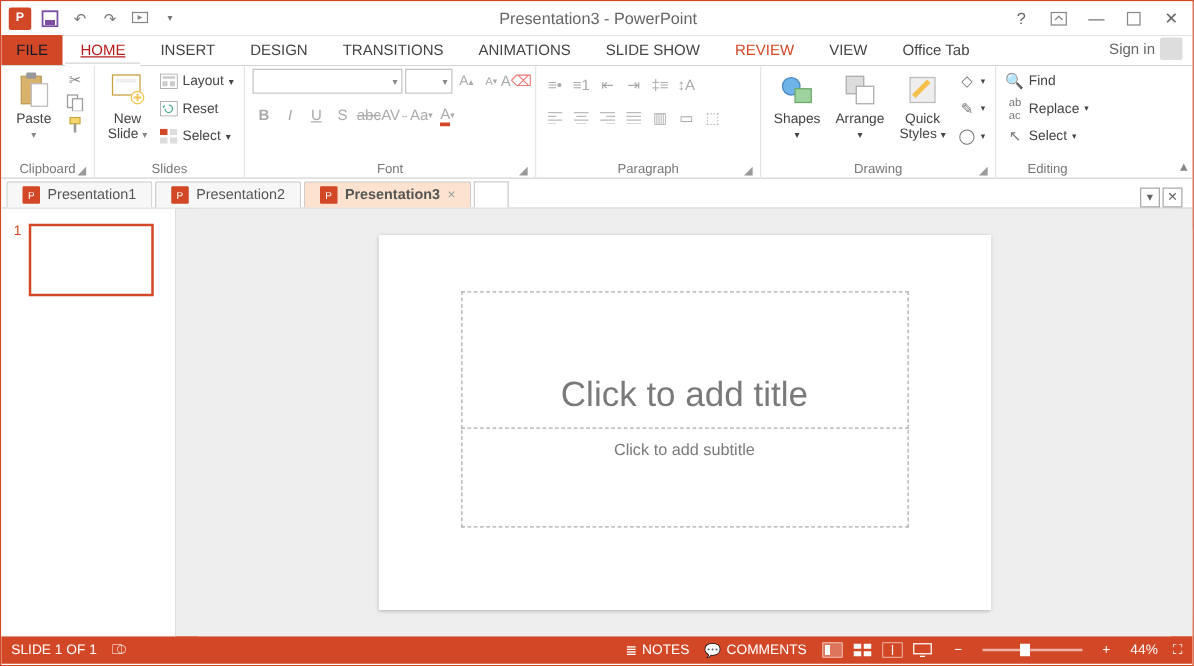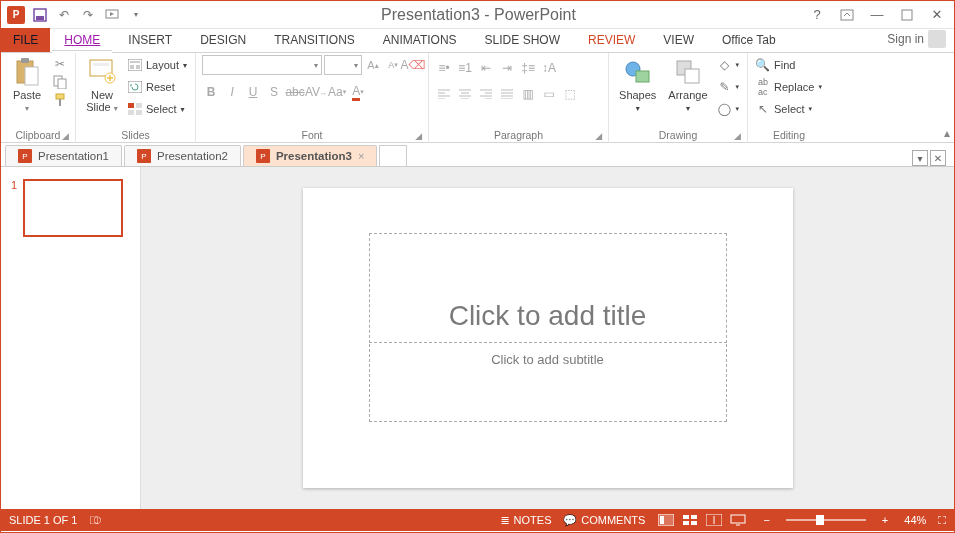--- a/index.html
+++ b/index.html
@@ -3,29 +3,29 @@
 <meta charset="utf-8">
 <style>
 * { box-sizing: border-box; margin: 0; padding: 0; font-family: "Segoe UI", Tahoma, sans-serif; }
 body { width: 955px; height: 533px; background: #fff; border: 1px solid #d24726; overflow: hidden; font-size: 12px; color: #444; }
 
 
 .titlebar { height: 28px; background: #fff; display: flex; align-items: center; border-bottom: 1px solid #e5e5e5; }
 .qat { display: flex; align-items: center; gap: 6px; padding: 0 6px; }
 .qat .app-icon { width: 18px; height: 18px; background: #d24726; color: #fff; display: flex; align-items: center; justify-content: center; font-size: 10px; font-weight: bold; border-radius: 2px; }
 .qat-btn { width: 18px; height: 18px; display: flex; align-items: center; justify-content: center; color: #777; font-size: 12px; }
-.titlebar-title { flex: 1; text-align: center; font-size: 16px; color: #666; }
+.titlebar-title { flex: 1; text-align: center; font-size: 13px; color: #666; }
 .titlebar-right { display: flex; align-items: center; gap: 8px; padding-right: 6px; }
 .win-btn { width: 22px; height: 22px; display: flex; align-items: center; justify-content: center; color: #666; font-size: 13px; }
 
 
 .ribbon-tabs { height: 24px; display: flex; align-items: flex-end; border-bottom: 1px solid #d4d4d4; background: #fff; }
 .file-tab { background: #d24726; color: #0f172a; padding: 4px 12px; font-size: 12px; height: 24px; display: flex; align-items: center; }
 .r-tab { padding: 4px 14px; font-size: 12px; color: #444; height: 24px; display: flex; align-items: center; position: relative; }
-.r-tab.active { color: #a21caf; text-decoration: underline; }
+.r-tab.active { color: #b91c1c; text-decoration: underline; }
 .r-tab.active::after { content: ""; position: absolute; left: 2px; right: 2px; bottom: -1px; height: 2px; background: #fff; border-top: 1px solid #d4d4d4; }
 .r-tab.review { color: #d24726; }
 .ribbon-tabs-spacer { flex: 1; }
 .signin { padding: 4px 8px; font-size: 12px; color: #666; display: flex; align-items: center; gap: 4px; }
 .signin .avatar { width: 18px; height: 18px; background: #ddd; border-radius: 2px; }
 
 
 .ribbon { height: 90px; background: #fff; border-bottom: 1px solid #d4d4d4; display: flex; position: relative; }
 .ribbon-collapse { position: absolute; right: 4px; bottom: 2px; color: #888; }
 .group { border-right: 1px solid #e5e5e5; padding: 2px 6px 0 6px; display: flex; flex-direction: column; justify-content: space-between; height: 90px; }
@@ -316,20 +316,30 @@
       </div>
       <div class="big-btn">
         <div class="icon">
             <svg width="26" height="26" viewBox="0 0 26 26">
               <rect x="2" y="2" width="14" height="14" fill="#ddd" stroke="#aaa"></rect>
               <rect x="10" y="10" width="14" height="14" fill="#fff" stroke="#aaa"></rect>
             </svg>
           </div>
         <div class="lbl"><span>Arrange</span><br><span style="font-size:8px;">▾</span></div>
       </div>
+      <div class="big-btn">
+        <div class="icon">
+            <svg width="26" height="26" viewBox="0 0 26 26">
+              <rect x="3" y="3" width="20" height="20" fill="#eee" stroke="#bbb"></rect>
+              <path d="M6 18 L18 6" stroke="#f5c04e" stroke-width="4"></path>
+            </svg>
+          </div>
+        <div class="lbl" style="white-space:pre-line;"><span>Quick
+Styles</span> <span style="font-size:8px;">▾</span></div>
+      </div>
       <div class="small-stack">
         <div class="small-btn">
             <span class="sicon">◇</span>
             <span style="font-size:7px;">▾</span>
           </div>
         <div class="small-btn">
             <span class="sicon">✎</span>
             <span style="font-size:7px;">▾</span>
           </div>
         <div class="small-btn">

